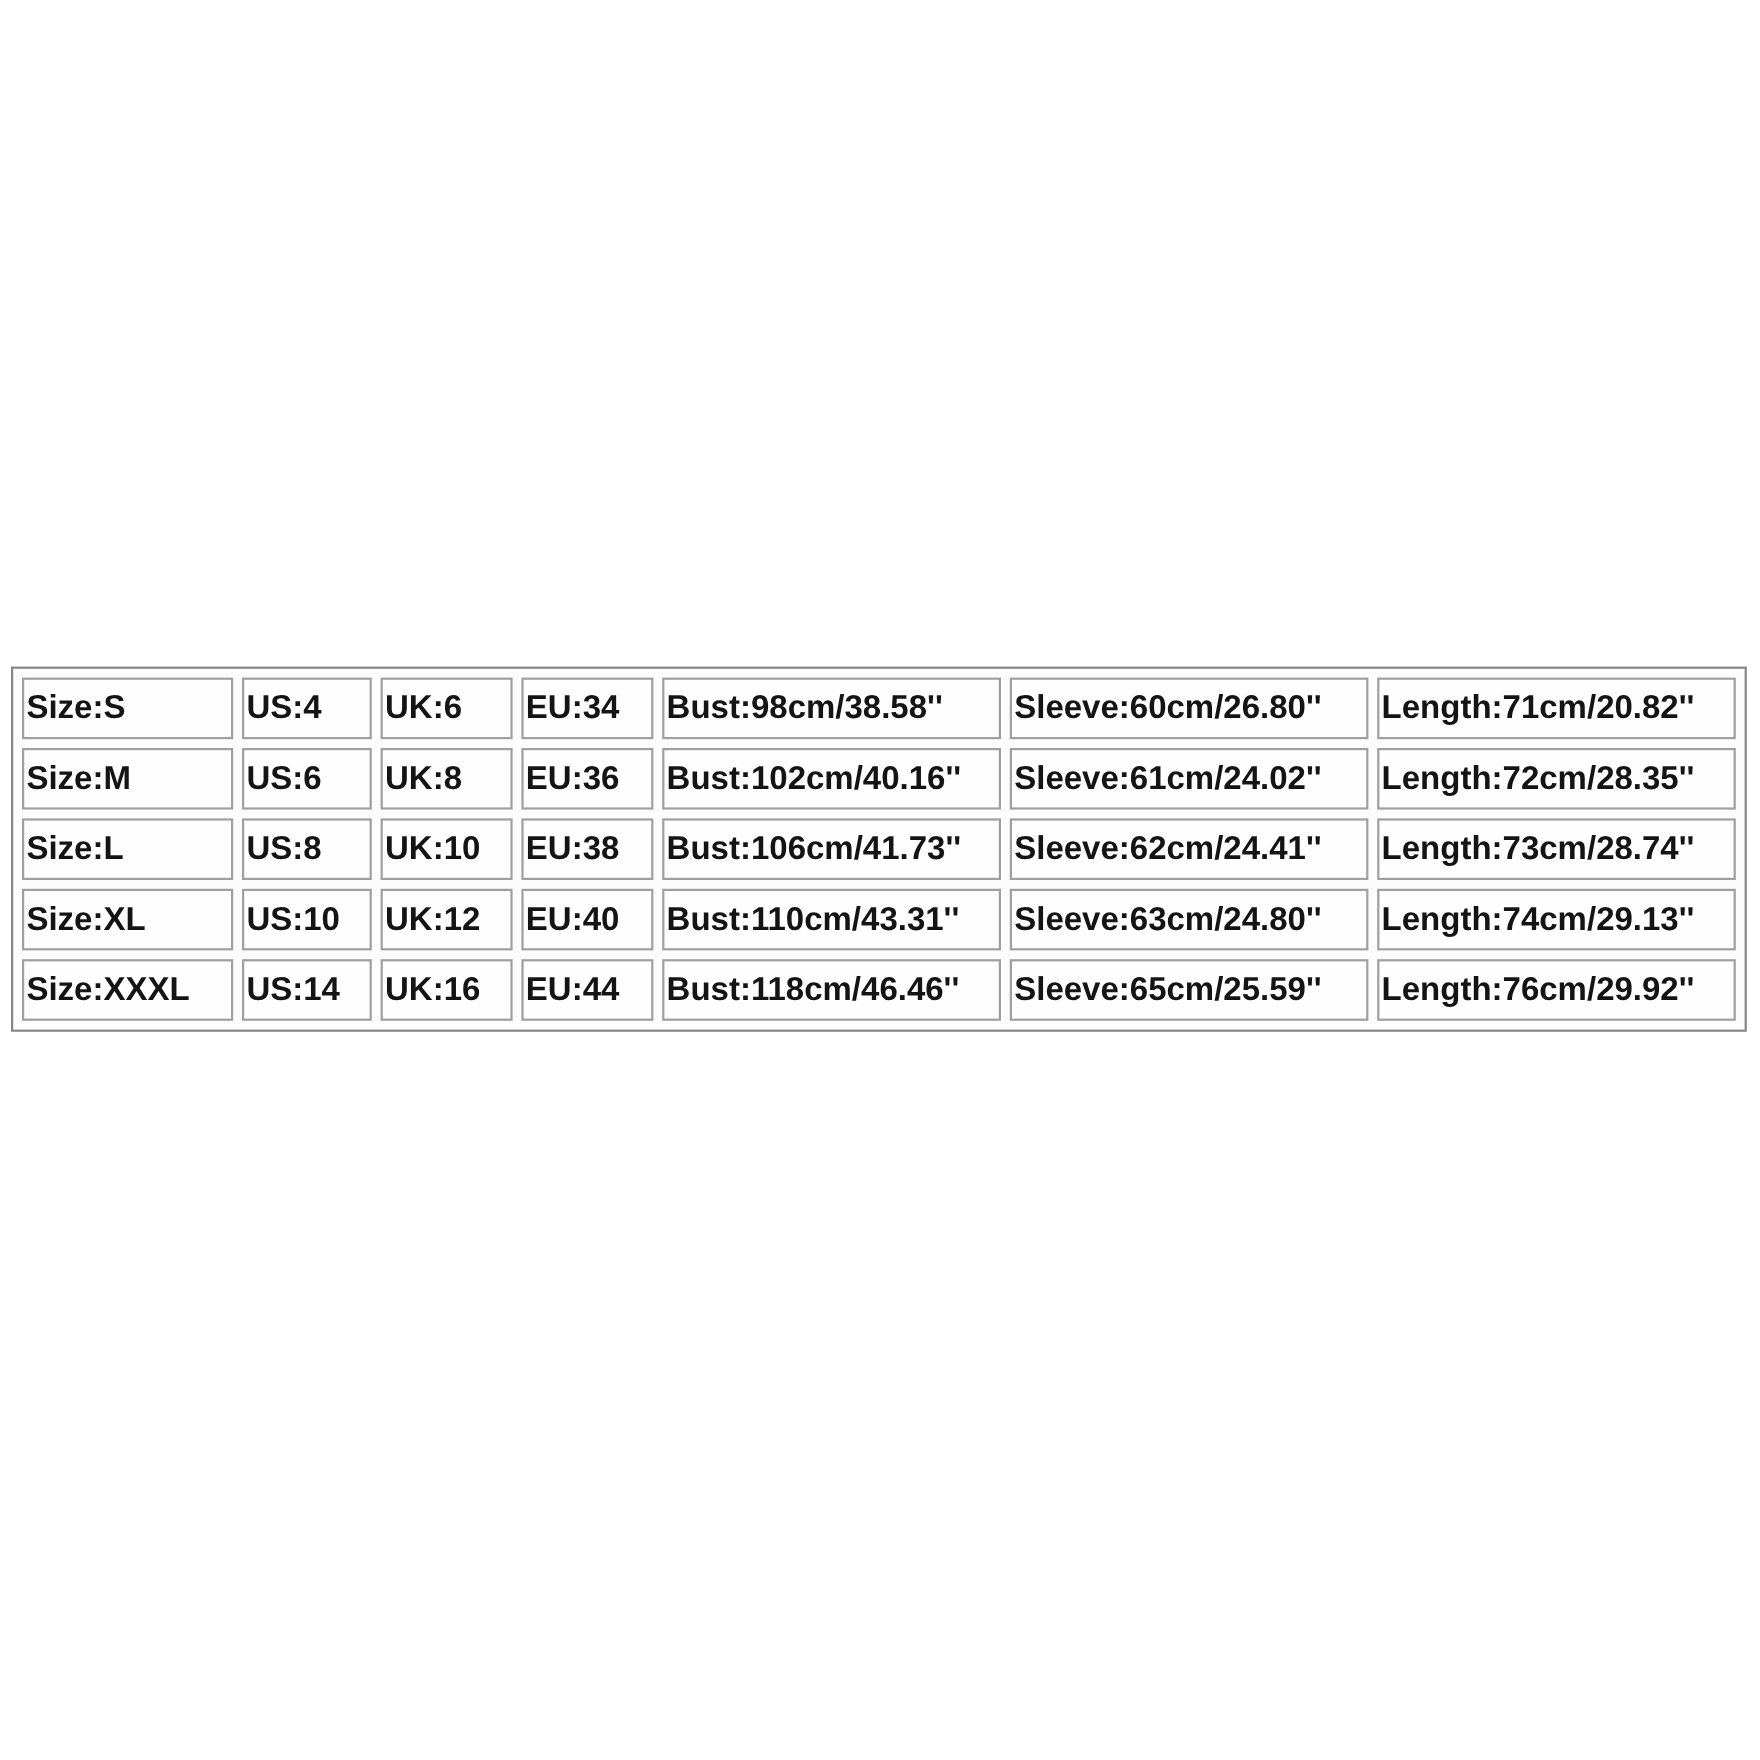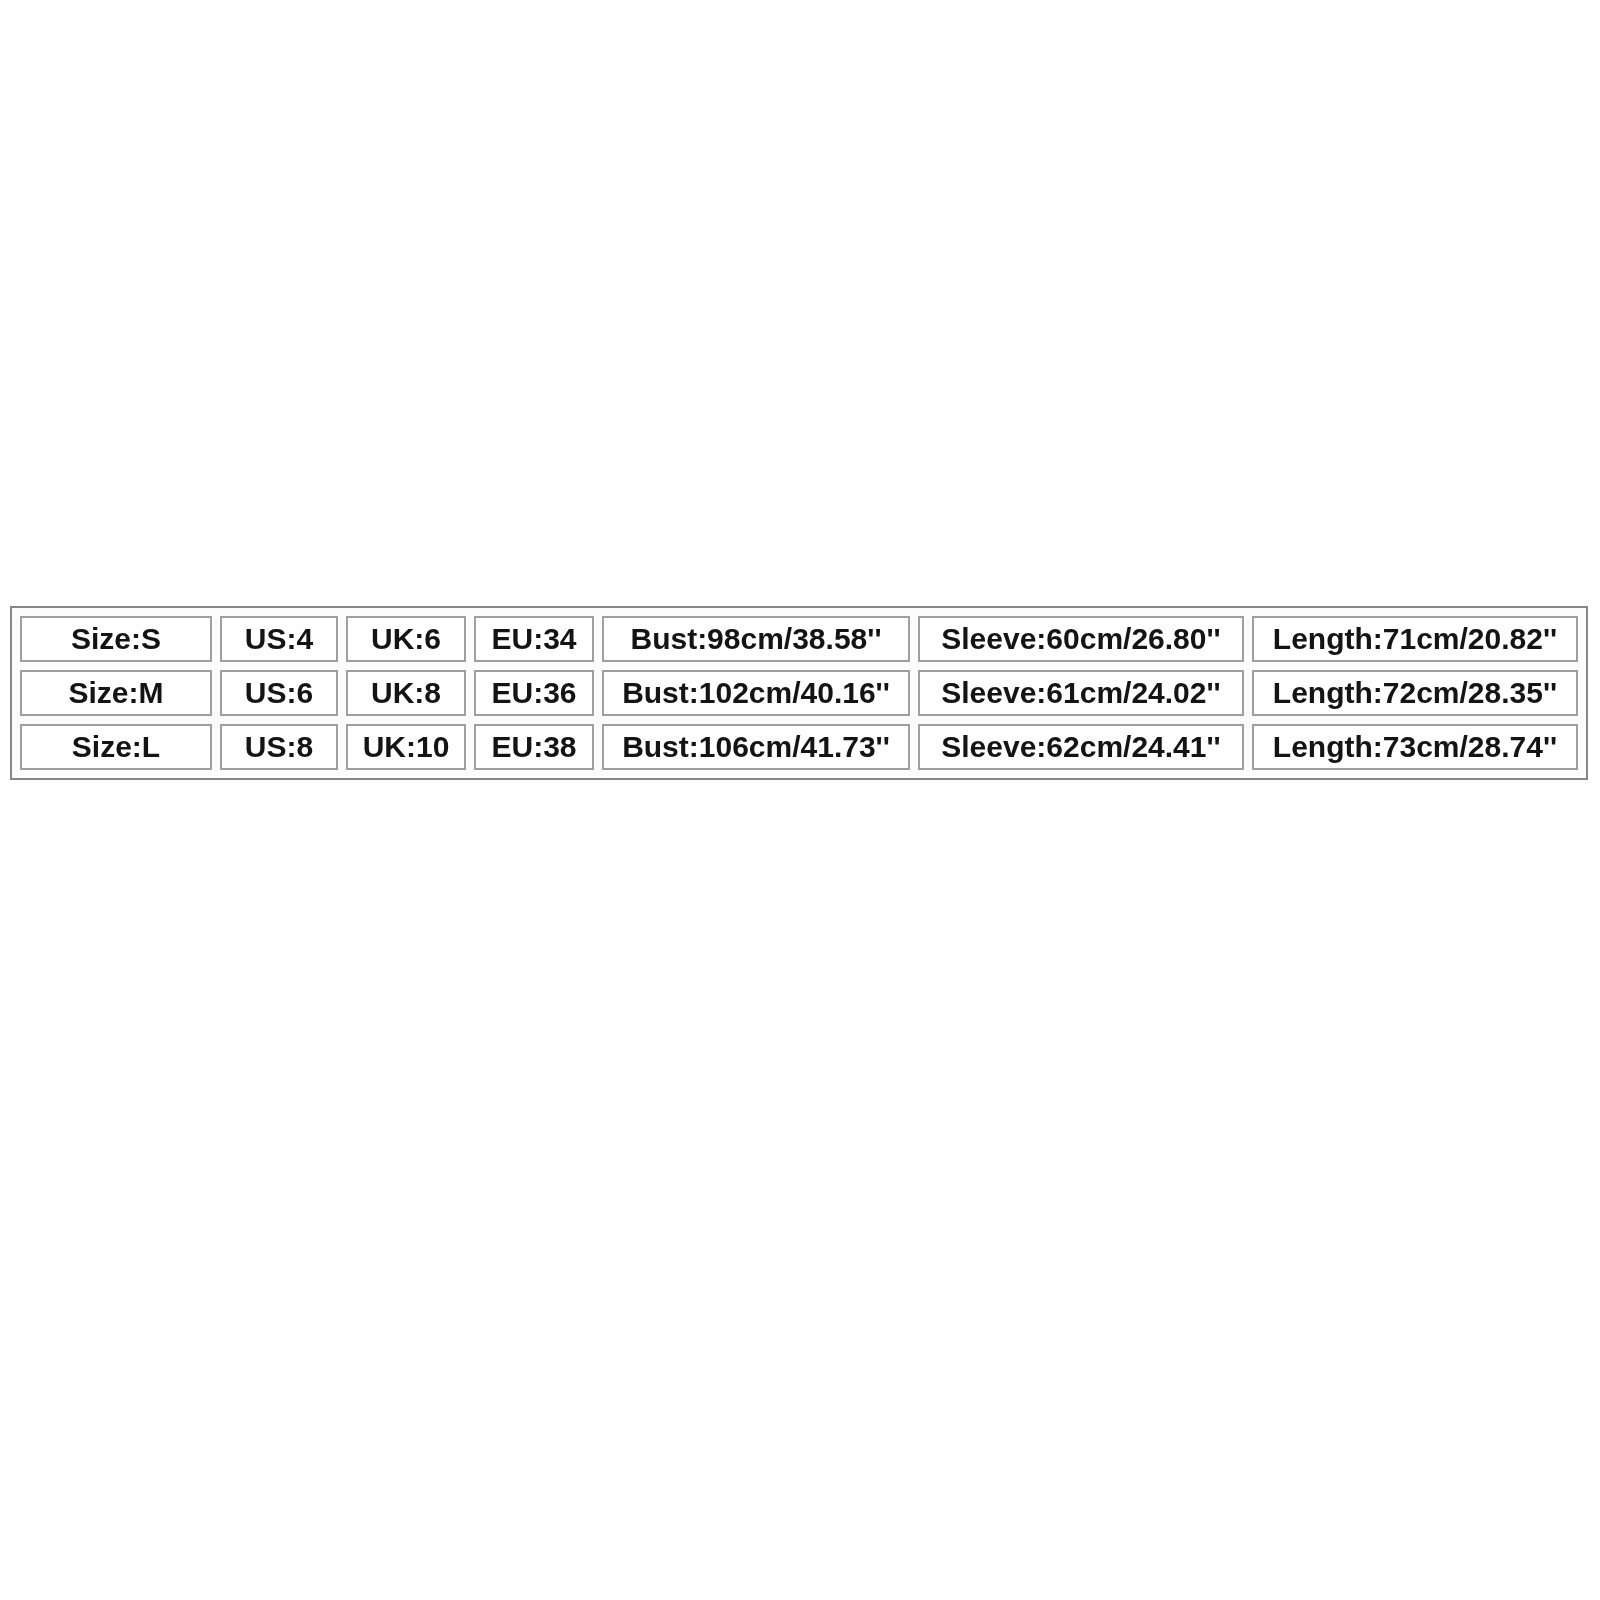--- a/index.html
+++ b/index.html
@@ -27,22 +27,22 @@
     width: 1578px;
     table-layout: fixed;
     border-collapse: separate;
     border-spacing: 8px;
     border: 2px solid var(--outer-border);
     background: var(--table-bg);
   }
   .size-table td {
     border: 2px solid var(--cell-border);
     background: var(--cell-bg);
-    height: 46px;
-    text-align: center;
+    height: 56px;
+    text-align: left;
     vertical-align: middle;
     font-weight: bold;
     font-size: 30px;
     line-height: 1;
     color: var(--text-color);
     white-space: nowrap;
     overflow: hidden;
     padding: 0 2px;
   }
   col.c1 { width: 192px; }
@@ -88,15 +88,33 @@
         </tr>
         <tr>
           <td>Size:L</td>
           <td>US:8</td>
           <td>UK:10</td>
           <td>EU:38</td>
           <td>Bust:106cm/41.73''</td>
           <td>Sleeve:62cm/24.41''</td>
           <td>Length:73cm/28.74''</td>
         </tr>
+        <tr>
+          <td>Size:XL</td>
+          <td>US:10</td>
+          <td>UK:12</td>
+          <td>EU:40</td>
+          <td>Bust:110cm/43.31''</td>
+          <td>Sleeve:63cm/24.80''</td>
+          <td>Length:74cm/29.13''</td>
+        </tr>
+        <tr>
+          <td>Size:XXXL</td>
+          <td>US:14</td>
+          <td>UK:16</td>
+          <td>EU:44</td>
+          <td>Bust:118cm/46.46''</td>
+          <td>Sleeve:65cm/25.59''</td>
+          <td>Length:76cm/29.92''</td>
+        </tr>
       </tbody>
   </table>
 </div>
 
 </body></html>

